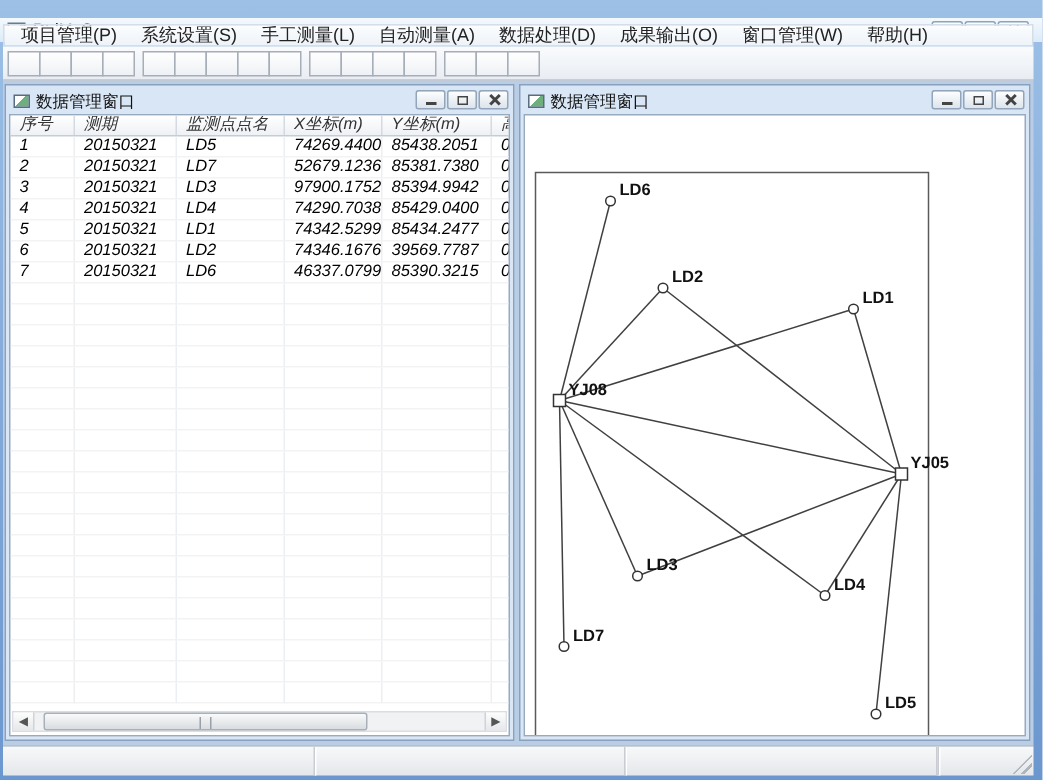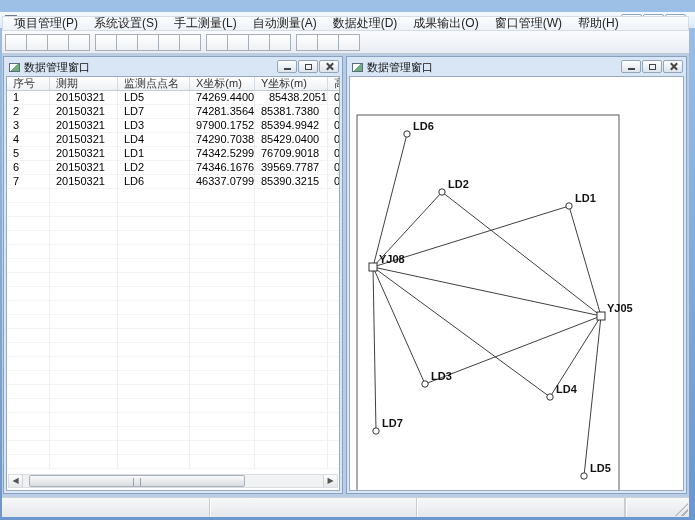--- a/index.html
+++ b/index.html
@@ -47,21 +47,21 @@
   .child-title { height:17px; display:flex; align-items:center; font-size:11px; color:#111;
     padding:0 1px; position:relative; }
   .child-icon { width:11px; height:9px; border:1px solid #5a6d80; margin:0 4px 0 2px;
     background:linear-gradient(135deg,#ffffff 45%,#6fae7d 45%); flex:none; }
   .child-controls { position:absolute; right:1px; top:1px; display:flex; gap:1px; }
   .cbtn { width:20px; height:13px; background:linear-gradient(#fdfefe,#dde4ec);
     border:1px solid #93a5ba; border-radius:2px; display:flex; align-items:center; justify-content:center; }
   .client { position:relative; background:#fff; border:1px solid #98aabf; height:415px; overflow:hidden; }
 
   
-  .grid { position:absolute; inset:0; font-size:11px; }
+  .grid { position:absolute; inset:0; font-size:11px;font-style:italic; }
   .grid-header { display:flex; height:14px; background:linear-gradient(#ffffff,#eef1f5);
     border-bottom:1px solid #c6ccd4; }
   .gh-cell { flex:none; padding-left:6px; border-right:1px solid #d4dae1; color:#333;
     line-height:13px; white-space:nowrap; overflow:hidden; }
   .grid-row { display:flex; height:14px; line-height:13px; }
   .g-cell { flex:none; padding-left:6px; border-right:1px solid #eceff2;
     border-bottom:1px solid #f1f3f5; white-space:nowrap; overflow:hidden; color:#000; }
 
   .hscroll { position:absolute; left:1px; right:1px; bottom:2px; height:14px;
     background:#f1f2f4; border:1px solid #dadde1; display:flex; align-items:stretch; }
@@ -158,28 +158,28 @@
               <div class="gh-cell" style="width: 72px;">监测点点名</div>
               <div class="gh-cell" style="width: 65px;">X坐标(m)</div>
               <div class="gh-cell" style="width: 73px;">Y坐标(m)</div>
               <div class="gh-cell" style="width: 60px;">高程(m)</div>
             </div>
             <div class="grid-row">
               <div class="g-cell" style="width: 43px;">1</div>
               <div class="g-cell" style="width: 68px;">20150321</div>
               <div class="g-cell" style="width: 72px;">LD5</div>
               <div class="g-cell" style="width: 65px;">74269.4400</div>
-              <div class="g-cell" style="width: 73px; text-align: right;">85438.2051</div>
+              <div class="g-cell" style="width: 73px;">85438.2051</div>
               <div class="g-cell" style="width: 60px;">0.00</div>
             </div>
             <div class="grid-row">
               <div class="g-cell" style="width: 43px;">2</div>
               <div class="g-cell" style="width: 68px;">20150321</div>
               <div class="g-cell" style="width: 72px;">LD7</div>
-              <div class="g-cell" style="width: 65px;">74281.3564</div>
+              <div class="g-cell" style="width: 65px;">52679.1236</div>
               <div class="g-cell" style="width: 73px;">85381.7380</div>
               <div class="g-cell" style="width: 60px;">0.00</div>
             </div>
             <div class="grid-row">
               <div class="g-cell" style="width: 43px;">3</div>
               <div class="g-cell" style="width: 68px;">20150321</div>
               <div class="g-cell" style="width: 72px;">LD3</div>
               <div class="g-cell" style="width: 65px;">97900.1752</div>
               <div class="g-cell" style="width: 73px;">85394.9942</div>
               <div class="g-cell" style="width: 60px;">0.00</div>
@@ -190,21 +190,21 @@
               <div class="g-cell" style="width: 72px;">LD4</div>
               <div class="g-cell" style="width: 65px;">74290.7038</div>
               <div class="g-cell" style="width: 73px;">85429.0400</div>
               <div class="g-cell" style="width: 60px;">0.00</div>
             </div>
             <div class="grid-row">
               <div class="g-cell" style="width: 43px;">5</div>
               <div class="g-cell" style="width: 68px;">20150321</div>
               <div class="g-cell" style="width: 72px;">LD1</div>
               <div class="g-cell" style="width: 65px;">74342.5299</div>
-              <div class="g-cell" style="width: 73px;">76709.9018</div>
+              <div class="g-cell" style="width: 73px;">85434.2477</div>
               <div class="g-cell" style="width: 60px;">0.00</div>
             </div>
             <div class="grid-row">
               <div class="g-cell" style="width: 43px;">6</div>
               <div class="g-cell" style="width: 68px;">20150321</div>
               <div class="g-cell" style="width: 72px;">LD2</div>
               <div class="g-cell" style="width: 65px;">74346.1676</div>
               <div class="g-cell" style="width: 73px;">39569.7787</div>
               <div class="g-cell" style="width: 60px;">0.00</div>
             </div>

